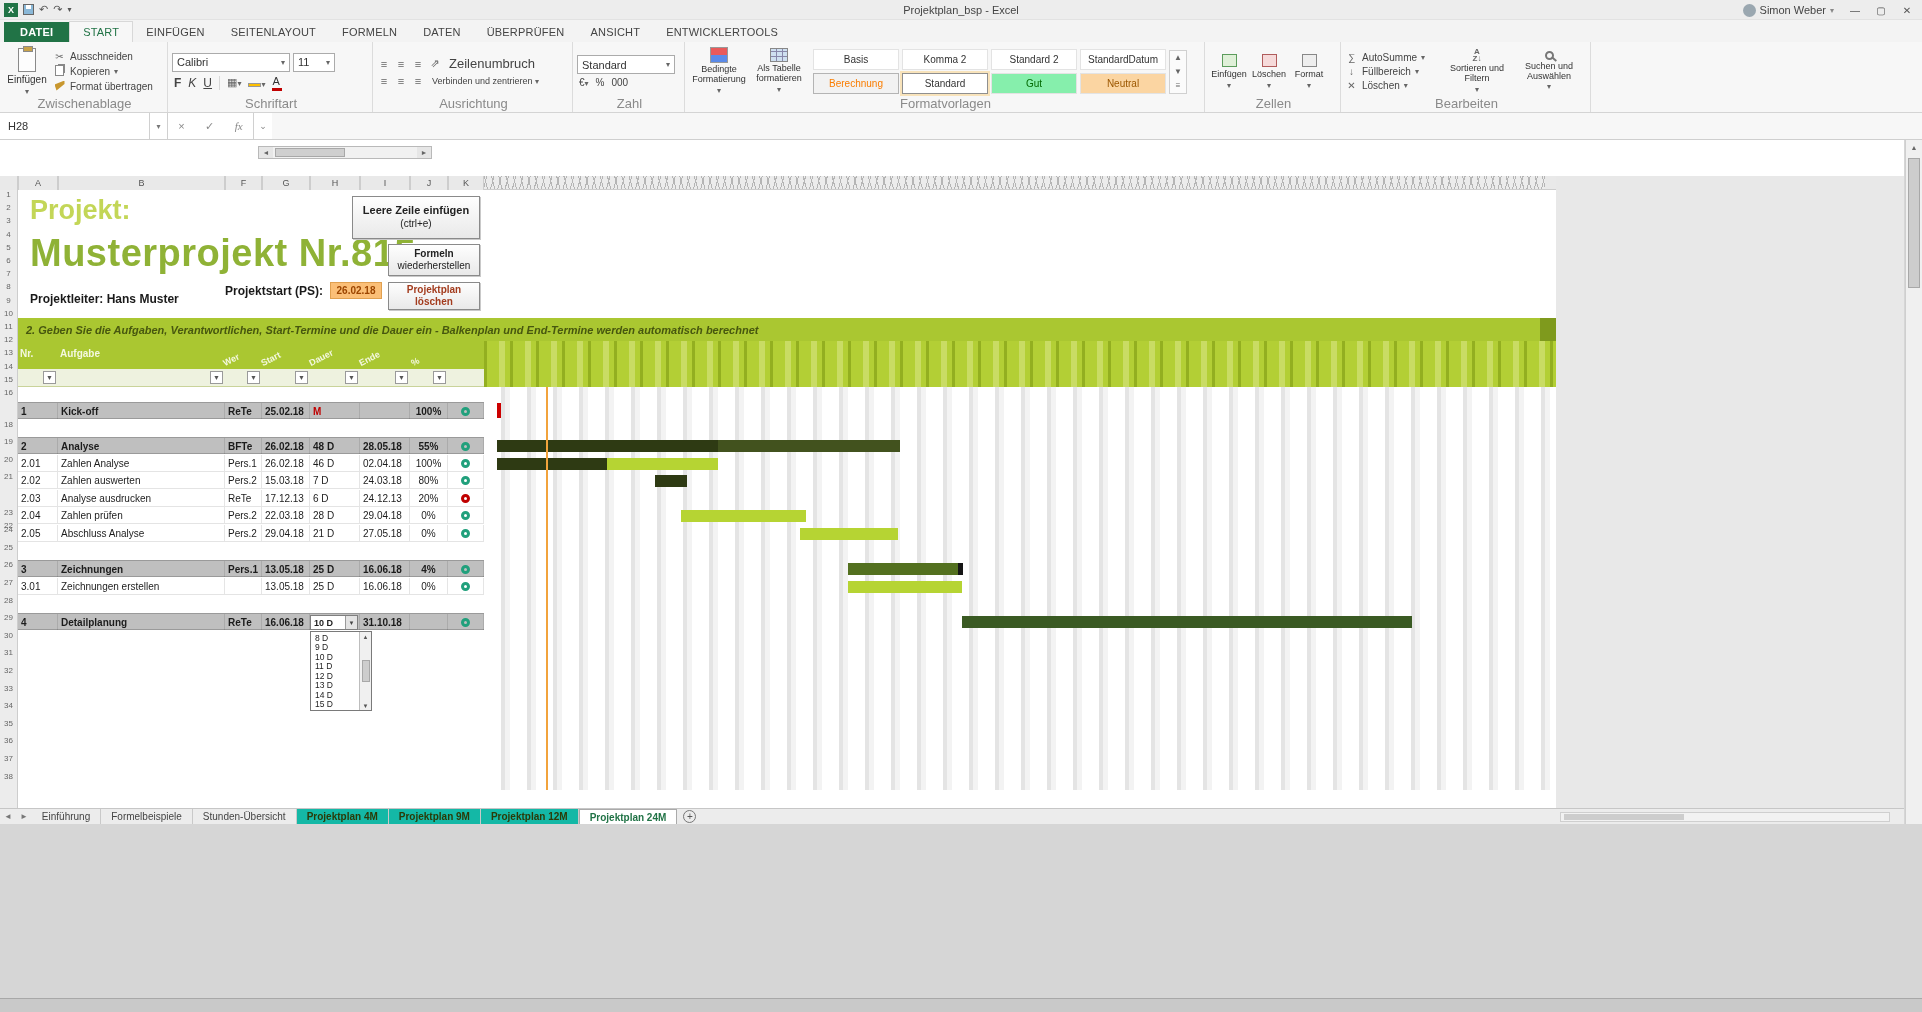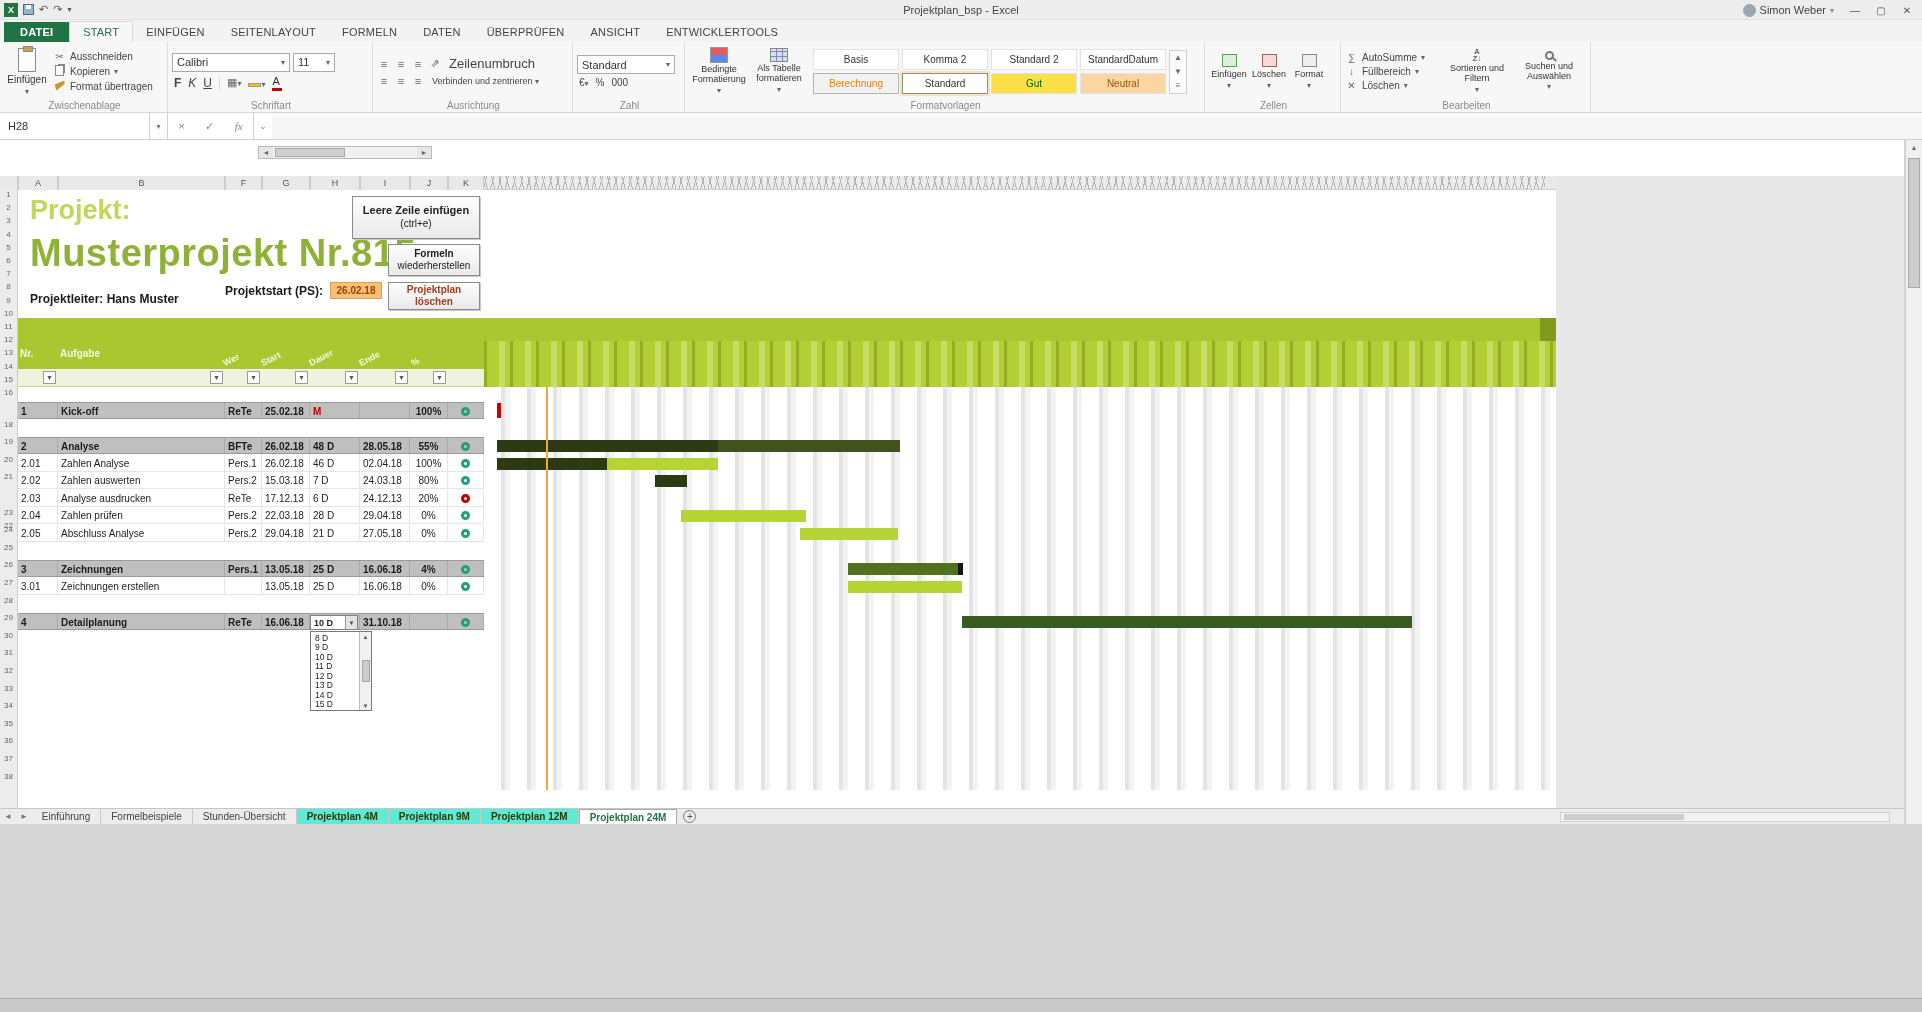--- a/index.html
+++ b/index.html
@@ -22,21 +22,21 @@
 
   
   .ribbon-tabs { position:absolute; left:0; top:20px; width:1922px; height:22px; background:#f3f3f3; display:flex; align-items:flex-end; padding-left:4px; }
   .rtab { font-size:11px; color:#444; padding:4px 13px 4px 13px; letter-spacing:.2px; }
   .rtab.file { background:#217346; color:#fff; font-weight:bold; padding:4px 16px; }
   .rtab.active { background:#f7f7f7; color:#217346; border:1px solid #d8d8d8; border-bottom:none; }
 
   
   .ribbon { position:absolute; left:0; top:42px; width:1922px; height:71px; background:#f7f7f7; border-bottom:1px solid #d4d4d4; display:flex; }
   .rgroup { position:relative; border-right:1px solid #dcdcdc; height:100%; padding:3px 4px 14px 4px; }
-  .g-label { position:absolute; left:2px; right:0; bottom:1px; text-align:center; font-size:10px; color:#8a8a8a; }
+  .g-label { position:absolute; left:2px; right:0; bottom:1px; text-align:center; font-size:13px; color:#8a8a8a; }
   .g-body { display:flex; height:53px; }
   .paste { width:46px; display:flex; flex-direction:column; align-items:center; justify-content:center; gap:2px; font-size:10px; color:#333; border:1px solid transparent; }
   .clip-ic { width:18px; height:24px; background:#fdfdfd; border:1px solid #8a8a8a; position:relative; }
   .clip-ic:after { content:""; position:absolute; left:4px; top:-3px; width:8px; height:4px; background:#c8a24a; border:1px solid #8a8a8a; }
   .clip-small { display:flex; flex-direction:column; justify-content:center; gap:3px; font-size:10px; color:#444; padding-left:3px; }
   .clip-small > div { display:flex; align-items:center; gap:4px; white-space:nowrap; }
   .mi { display:inline-block; font-size:10px; color:#666; width:13px; text-align:center; }
   .copy-ic { width:9px; height:11px; border:1px solid #888; background:#fff; box-shadow:2px -2px 0 -1px #888; }
   .brush-ic { width:10px; height:10px; background:#c8972f; clip-path:polygon(0 40%,100% 0,100% 35%,20% 100%); }
   .dd { font-size:8px; color:#666; }
@@ -51,21 +51,21 @@
   .bigbtn { width:60px; display:flex; flex-direction:column; align-items:center; justify-content:center; text-align:center; font-size:9px; color:#333; line-height:1.1; gap:2px; padding:1px; }
   .cf-ic { width:18px; height:16px; background:linear-gradient(180deg,#e85a5a 0 50%,#5a8ae8 50% 100%); border:1px solid #999; }
   .tbl-ic { width:18px; height:14px; background:
       linear-gradient(#fff,#fff) , #cfe0f0; border:1px solid #888;
       background-image:repeating-linear-gradient(0deg,transparent 0 4px,#88a 4px 5px),repeating-linear-gradient(90deg,transparent 0 5px,#88a 5px 6px); }
   .gallery { display:flex; align-items:center; margin-left:4px; }
   .chipcol { display:flex; flex-direction:column; gap:3px; }
   .chiprow { display:flex; gap:3px; }
   .chip { width:86px; height:21px; display:flex; align-items:center; justify-content:center; font-size:10px; color:#333; background:#fff; border:1px solid #e3e3e3; white-space:nowrap; overflow:hidden; }
   .c-sel { border:1px solid #8f8f8f; box-shadow:0 0 0 2px #f8e3bb; }
-  .c-gut { background:#fde047; color:#046b04; }
+  .c-gut { background:#86efac; color:#046b04; }
   .c-neutral { background:#fbd5a2; color:#9c5700; }
   .c-ber { background:#f2f2f2; color:#fa7d00; border:1px solid #b4b4b4; }
   .gal-arrows { display:flex; flex-direction:column; margin-left:3px; border:1px solid #d0d0d0; background:#fbfbfb; }
   .gal-arrows span { width:16px; height:14px; font-size:8px; color:#666; display:flex; align-items:center; justify-content:center; }
   .cellbtn { width:40px; display:flex; flex-direction:column; align-items:center; justify-content:center; gap:2px; font-size:9px; color:#333; }
   .ins-ic { width:15px; height:13px; background:#dff0d8; border:1px solid #5c9c5c; }
   .del-ic { width:15px; height:13px; background:#f6dada; border:1px solid #b05c5c; }
   .fmt-ic { width:15px; height:13px; background:#eee; border:1px solid #888; }
   .editstack { display:flex; flex-direction:column; justify-content:center; gap:3px; font-size:10px; color:#444; width:96px; }
   .editstack > div { display:flex; align-items:center; gap:4px; white-space:nowrap; }
@@ -143,21 +143,21 @@
   .dditems { flex:1; padding-top:1px; }
   .dditem { height:9.5px; font-size:8.5px; color:#222; padding-left:4px; display:flex; align-items:center; }
   .ddsb { width:12px; border-left:1px solid #bdbdbd; background:#f0f0f0; display:flex; flex-direction:column; justify-content:space-between; align-items:center; }
   .ddsb .a { font-size:6px; color:#555; height:9px; display:flex; align-items:center; }
   .ddsb .th { width:8px; height:22px; background:#cdcdcd; border:1px solid #a8a8a8; }
 
   
   .tabsbar { position:absolute; left:0; top:808px; width:1904px; height:16px; background:#ececec; border-top:1px solid #c6c6c6; display:flex; align-items:center; font-size:10px; }
   .tabnav { color:#777; font-size:8px; padding:0 4px; }
   .stab { height:16px; display:flex; align-items:center; padding:0 10px; border-right:1px solid #c9c9c9; color:#444; white-space:nowrap; }
-  .stab.green { background:#5eead4; color:#2b3a08; font-weight:bold; }
+  .stab.green { background:#14b8a6; color:#2b3a08; font-weight:bold; }
   .stab.active { background:#fff; color:#217346; font-weight:bold; border:1px solid #aaa; border-bottom:none; }
   .plusbtn { width:13px; height:13px; border-radius:50%; border:1px solid #767676; color:#555; font-size:10px; display:flex; align-items:center; justify-content:center; margin-left:6px; }
   .hscroll { position:absolute; right:14px; top:3px; width:330px; height:10px; background:#f2f2f2; border:1px solid #cfcfcf; }
   .hthumb { position:absolute; left:3px; top:1px; width:120px; height:6px; background:#cdcdcd; }
   .below-fill { position:absolute; left:0; top:824px; width:1922px; height:174px; background:#d6d6d6; }
   .statusbar { position:absolute; left:0; top:998px; width:1922px; height:14px; background:#c9c9c9; border-top:1px solid #a8a8a8; }
   .vscroll { position:absolute; left:1905px; top:140px; width:17px; height:684px; background:#f0f0f0; border-left:1px solid #cfcfcf; }
   .vs-arrow { height:14px; display:flex; align-items:center; justify-content:center; font-size:7px; color:#666; }
   .vs-thumb { position:absolute; left:2px; top:18px; width:12px; height:130px; background:#cdcdcd; border:1px solid #a8a8a8; }
 </style>
@@ -474,20 +474,21 @@
     <div class="xbtn small" style="left:388px;top:104px;width:92px;height:32px;">
       <span class="l1">Formeln</span>
         <span class="l2">wiederherstellen</span>
     </div>
     <div class="xbtn red" style="left:388px;top:142px;width:92px;height:28px;">
       <span class="l1">Projektplan</span>
         <span class="l2">löschen</span>
     </div>
 
     <div class="bandA">
+      <span class="hint">2. Geben Sie die Aufgaben, Verantwortlichen, Start-Termine und die Dauer ein - Balkenplan und End-Termine werden automatisch berechnet</span>
       <span class="cap"></span>
     </div>
     <div class="bandB-left"></div>
     <div class="bandB-gantt"></div>
     <div id="bandhdrs">
         <div class="bhdr" style="left: 20px; top: 208px;">Nr.</div>
         <div class="bhdr" style="left: 60px; top: 208px;">Aufgabe</div>
         <div class="bhdr rot" style="left: 226px; top: 218px;">Wer</div>
         <div class="bhdr rot" style="left: 264px; top: 218px;">Start</div>
         <div class="bhdr rot" style="left: 312px; top: 218px;">Dauer</div>

